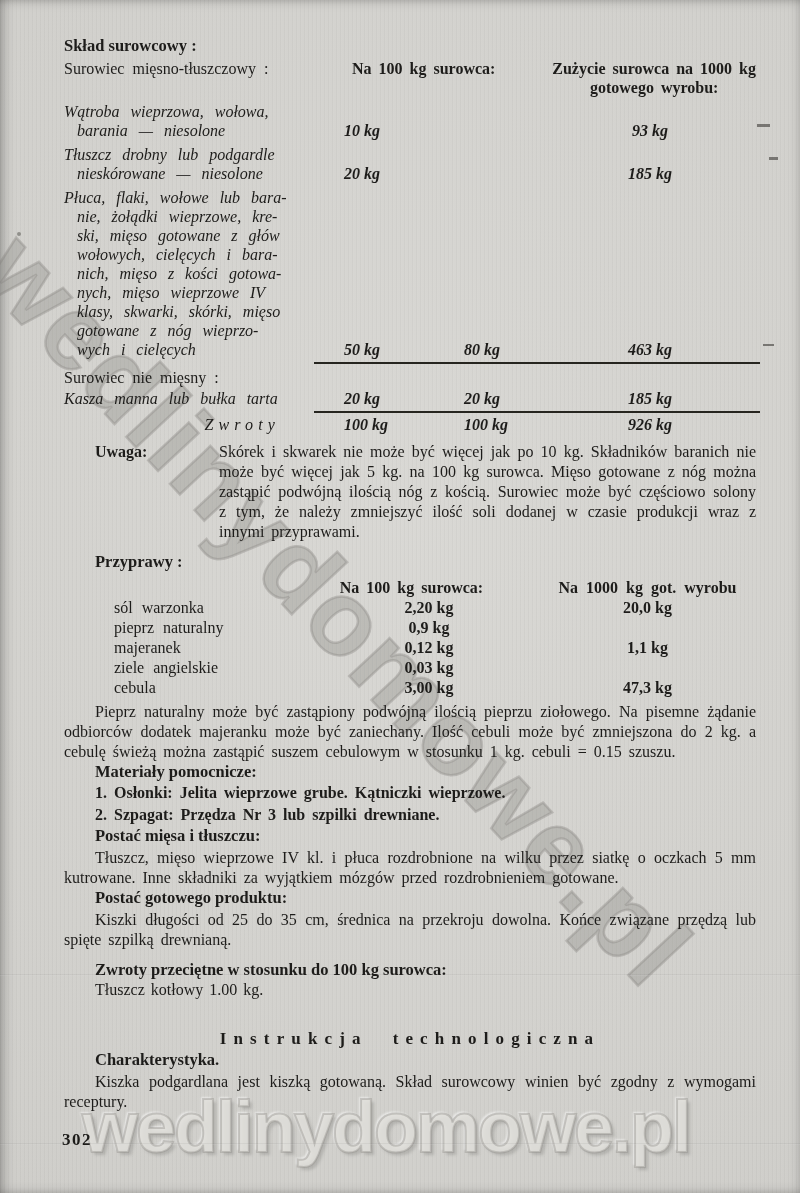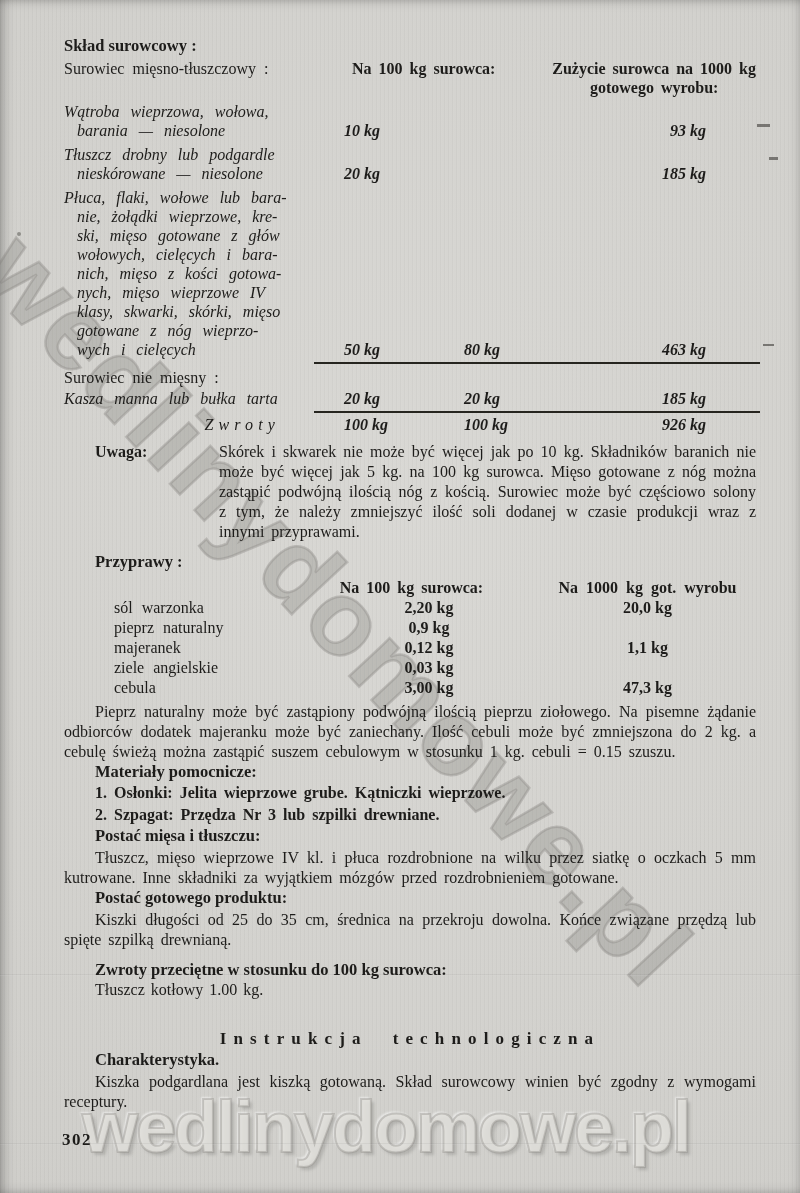--- a/index.html
+++ b/index.html
@@ -23,21 +23,21 @@
   
   .thead { display:grid; grid-template-columns:280px 1fr; line-height:19px; margin-top:3px; }
   .group-lbl { word-spacing:4px; }
   .thead-right { display:flex; justify-content:space-between; align-items:flex-start; padding-left:8px; }
   .h100 { font-weight:700; white-space:nowrap; word-spacing:3px; }
   .h1000 { font-weight:700; text-align:center; word-spacing:3px; }
   .trow { display:grid; grid-template-columns:280px 120px 130px 1fr; line-height:19px; margin-top:5px;font-style:italic; }
   .trow .lbl { grid-column:1; align-self:start; white-space:pre-line; word-spacing:7px; padding-left:13px; text-indent:-13px; }
   .cell-v { align-self:end; font-weight:700; white-space:nowrap; }
   .v1 { grid-column:2; } .v2 { grid-column:3; }
-  .v3 { grid-column:4; text-align:right; padding-right:50px; }
+  .v3 { grid-column:4; text-align:center; padding-right:50px; }
   .rule { border-top:2px solid #26251f; margin:3px -4px 2px 250px; height:0; }
   .nonmeat { line-height:19px; margin-top:4px; word-spacing:4px; }
   .razem-lbl { grid-column:1; align-self:end; justify-self:end; padding-right:64px; letter-spacing:0.32em; }
 
   .uwaga { display:grid; grid-template-columns:80px 1fr; margin-top:8px; padding-left:31px; line-height:20px;gap:44px; }
   .uwaga-lbl { font-weight:700; }
   .uwaga-text { text-align:justify; word-spacing:3px; }
 
   
   .sp-head, .sp-row { display:grid; grid-template-columns:255px 220px 1fr; line-height:20px; }

